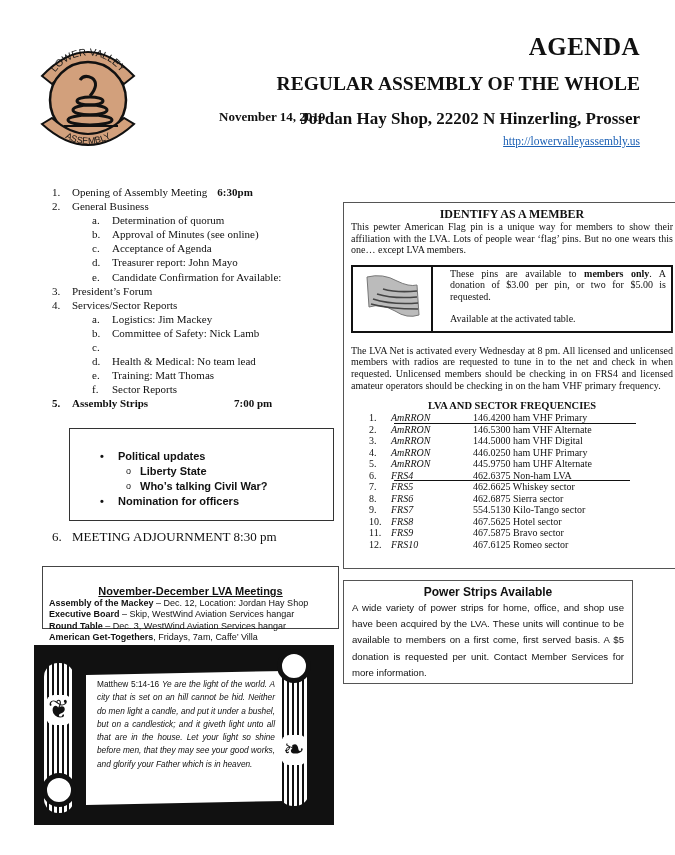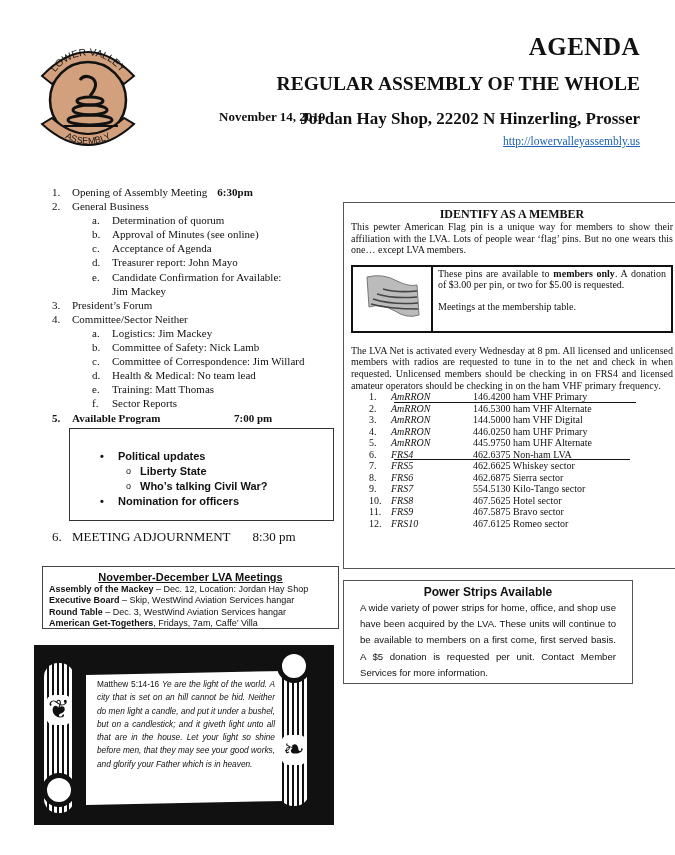--- a/index.html
+++ b/index.html
@@ -28,51 +28,51 @@
   
   #program-box { left: 69px; top: 428px; width: 265px; height: 93px; border: 1.3px solid #333; }
   #program-box ul { list-style: none; font-family: "Liberation Sans", sans-serif; font-weight: bold; font-size: 11px; line-height: 15px; padding-top: 20px; padding-left: 30px; }
   #program-box li { display: flex; }
   .bullet { width: 18px; }
   .sub-bullet { padding-left: 26px; }
   .sub-bullet .bullet { width: 14px; font-weight: normal; font-size: 9px; }
   #adjournment { left: 52px; top: 529px; font-size: 13px; }
 
   
-  #meetings-box { left: 42px; top: 566px; width: 297px; height: 63px; border: 1px solid #444; font-family: "Liberation Sans", sans-serif; font-size: 9px; line-height: 11.3px; padding: 3px 6px; }
+  #meetings-box { left: 42px; top: 566px; width: 297px; height: 63px; border: 1px solid #444; font-family: "Liberation Sans", sans-serif; font-size: 9px; line-height: 11.3px; padding: 17px 6px; }
   #meetings-title { text-align: center; font-weight: bold; font-size: 11px; text-decoration: underline; line-height: 14px; }
 
   
   #scroll-box { left: 34px; top: 645px; width: 300px; height: 180px; background: #111; }
   .scroll-paper { position: absolute; left: 52px; top: 28px; width: 200px; height: 130px; background: #fff; transform: skewY(-1.2deg); }
   .roll { position: absolute; width: 30px; background: repeating-linear-gradient(90deg, #fff 0 3px, #111 3px 5px); border-radius: 14px; }
   .roll-left { left: 10px; top: 18px; height: 150px; }
   .roll-right { left: 245px; top: 6px; height: 155px; }
   .roll-curl { position: absolute; width: 34px; height: 34px; border-radius: 50%; background: #fff; border: 5px solid #111; }
   .ornament { position: absolute; color: #111; font-size: 26px; line-height: 26px; }
   #scripture { position: absolute; left: 63px; top: 33px; width: 178px; font-family: "Liberation Sans", sans-serif; font-size: 8.3px; line-height: 13.3px; text-align: justify; }
   #scripture .ref { font-style: normal; }
   #scripture .verse { font-style: italic; }
 
   
   #identify-box { left: 343px; top: 202px; width: 338px; height: 367px; border: 1.3px solid #555; font-size: 10px; line-height: 11.6px; padding: 5px 7px; }
   #identify-title { text-align: center; font-weight: bold; font-size: 12px; line-height: 13px; }
   .justify { text-align: justify; }
   #pin-table { margin-top: 9px; display: flex; border: 2px solid #111; height: 68px; }
   #pin-img-cell { width: 80px; border-right: 2px solid #111; position: relative; }
-  #pin-text-cell { flex: 1; padding: 1px 5px; font-size: 10px; line-height: 11.6px; }
+  #pin-text-cell { flex: 1; padding: 1px 5px; font-size: 10px; line-height: 11.6px; margin-left: 12px; }
   #net-text { margin-top: 12px; }
   #freq-title { text-align: center; font-weight: bold; font-size: 10.5px; margin-top: 9px; line-height: 12px; }
   .freq-row { display: flex; white-space: nowrap; line-height: 11.5px; font-size: 10px; position: relative; }
   .freq-num { width: 22px; padding-left: 18px; box-sizing: content-box; }
   .freq-name { width: 82px; font-style: italic; }
   .freq-line { position: absolute; left: 43px; width: 242px; border-top: 1.6px solid #111; }
 
   
-  #power-box { left: 343px; top: 580px; width: 290px; height: 104px; border: 1.3px solid #555; font-family: "Liberation Sans", sans-serif; font-size: 9.6px; line-height: 16.2px; padding: 3px 16px; }
+  #power-box { left: 343px; top: 580px; width: 290px; height: 104px; border: 1.3px solid #555; font-family: "Liberation Sans", sans-serif; font-size: 9.6px; line-height: 16.2px; padding: 3px 8px; }
   #power-title { text-align: center; font-weight: bold; font-size: 12px; line-height: 16px; }
 </style>
 </head>
 <body>
 
 <div id="logo" class="abs">
   <svg width="100" height="120" viewBox="0 0 100 120">
     <defs>
       <path id="topArc" d="M14,40 A40,40 0 0 1 86,40"></path>
       <path id="botArc" d="M18,92 A38,30 0 0 0 82,92"></path>
@@ -121,56 +121,54 @@
       <span>Acceptance of Agenda</span>
     </div>
   <div class="row sub">
       <span class="num">d.</span>
       <span>Treasurer report: John Mayo</span>
     </div>
   <div class="row sub">
       <span class="num">e.</span>
       <span>Candidate Confirmation for Available:</span>
     </div>
-  <div class="row cont">Jim Mackey</div>
   <div class="row">
     <span class="num">3.</span>
     <span>President’s Forum</span>
   </div>
   <div class="row">
     <span class="num">4.</span>
-    <span>Committee/Sector Neither</span>
+    <span>Services/Sector Reports</span>
   </div>
   <div class="row sub">
       <span class="num">a.</span>
       <span>Logistics: Jim Mackey</span>
     </div>
   <div class="row sub">
       <span class="num">b.</span>
       <span>Committee of Safety: Nick Lamb</span>
     </div>
   <div class="row sub">
       <span class="num">c.</span>
-      <span>Committee of Correspondence: Jim Willard</span>
     </div>
   <div class="row sub">
       <span class="num">d.</span>
       <span>Health &amp; Medical: No team lead</span>
     </div>
   <div class="row sub">
       <span class="num">e.</span>
       <span>Training: Matt Thomas</span>
     </div>
   <div class="row sub">
       <span class="num">f.</span>
       <span>Sector Reports</span>
     </div>
   <div class="row bold">
     <span class="num">5.</span>
-    <span style="width:162px">Available Program</span>
+    <span style="width:162px">Assembly Strips</span>
     <span>7:00 pm</span>
   </div>
 </div>
 
 <div id="program-box" class="abs">
   <ul>
     <li>
         <span class="bullet">•</span>
         <span>Political updates</span>
       </li>
@@ -185,21 +183,21 @@
     <li>
         <span class="bullet">•</span>
         <span>Nomination for officers</span>
       </li>
   </ul>
 </div>
 
 <div id="adjournment" class="abs row">
   <span style="width:20px">6.</span>
   <span>MEETING ADJOURNMENT</span>
-  <span style="margin-left:22px">8:30 pm</span>
+  <span style="margin-left:3px">8:30 pm</span>
 </div>
 
 <div id="meetings-box" class="abs">
   <div id="meetings-title">November-December LVA Meetings</div>
   <div><b>Assembly of the Mackey</b><span> – Dec. 12, Location: Jordan Hay Shop</span></div>
   <div><b>Executive Board</b><span> – Skip, WestWind Aviation Services hangar</span></div>
   <div><b>Round Table</b><span> – Dec. 3, WestWind Aviation Services hangar</span></div>
   <div><b>American Get-Togethers</b><span>, Fridays, 7am, Caffe’ Villa</span></div>
 </div>
 
@@ -227,24 +225,25 @@
         <g stroke="#444" stroke-width="1.6" fill="none">
           <path d="M30,22 Q44,26 64,24"></path>
           <path d="M24,27 Q40,32 64,30"></path>
           <path d="M20,32 Q38,38 65,36"></path>
           <path d="M18,37 Q36,42 65,42"></path>
         </g>
       </svg>
     </div>
     <div id="pin-text-cell">
       <div class="justify"><span>These pins are available to </span><b>members only</b><span>. A donation of $3.00 per pin, or two for $5.00 is requested.</span></div>
-      <div style="margin-top:10px">Meetings at the membership table.</div>
+      <div style="margin-top:10px">Available at the activated table.</div>
     </div>
   </div>
   <div id="net-text" class="justify">The LVA Net is activated every Wednesday at 8 pm. All licensed and unlicensed members with radios are requested to tune in to the net and check in when requested. Unlicensed members should be checking in on FRS4 and licensed amateur operators should be checking in on the ham VHF primary frequency.</div>
+  <div id="freq-title">LVA AND SECTOR FREQUENCIES</div>
   <div style="position:relative;">
     <div class="freq-line" style="top:11px"></div>
     <div class="freq-line" style="top:68px; width:236px; border-top-width:1.2px"></div>
     <div class="freq-row">
         <span class="freq-num">1.</span>
         <span class="freq-name">AmRRON</span>
         <span>146.4200 ham VHF Primary</span>
       </div>
     <div class="freq-row">
         <span class="freq-num">2.</span>

